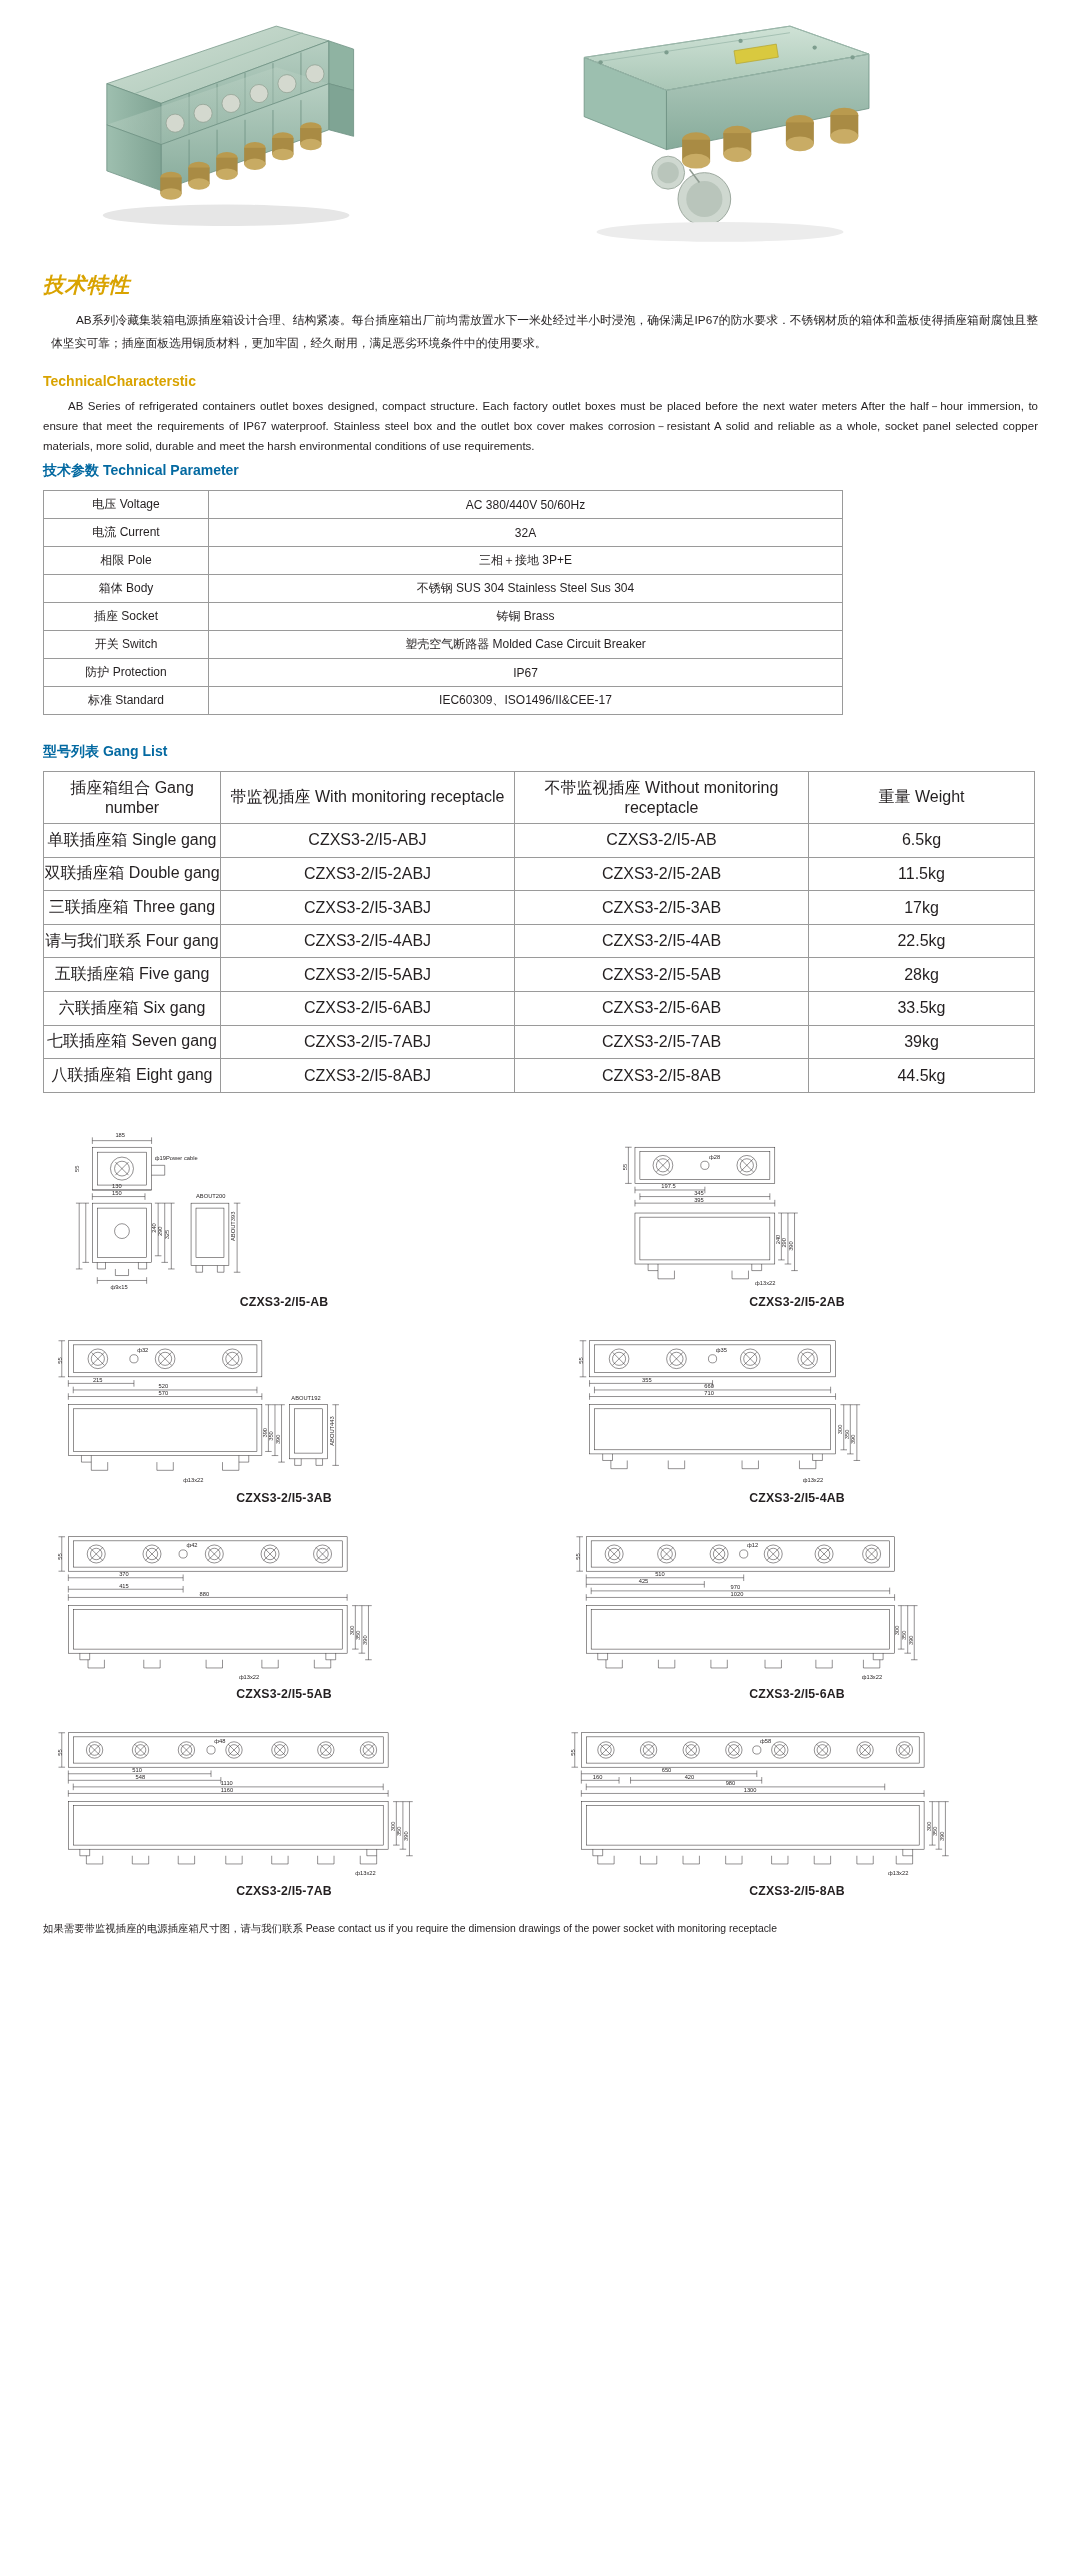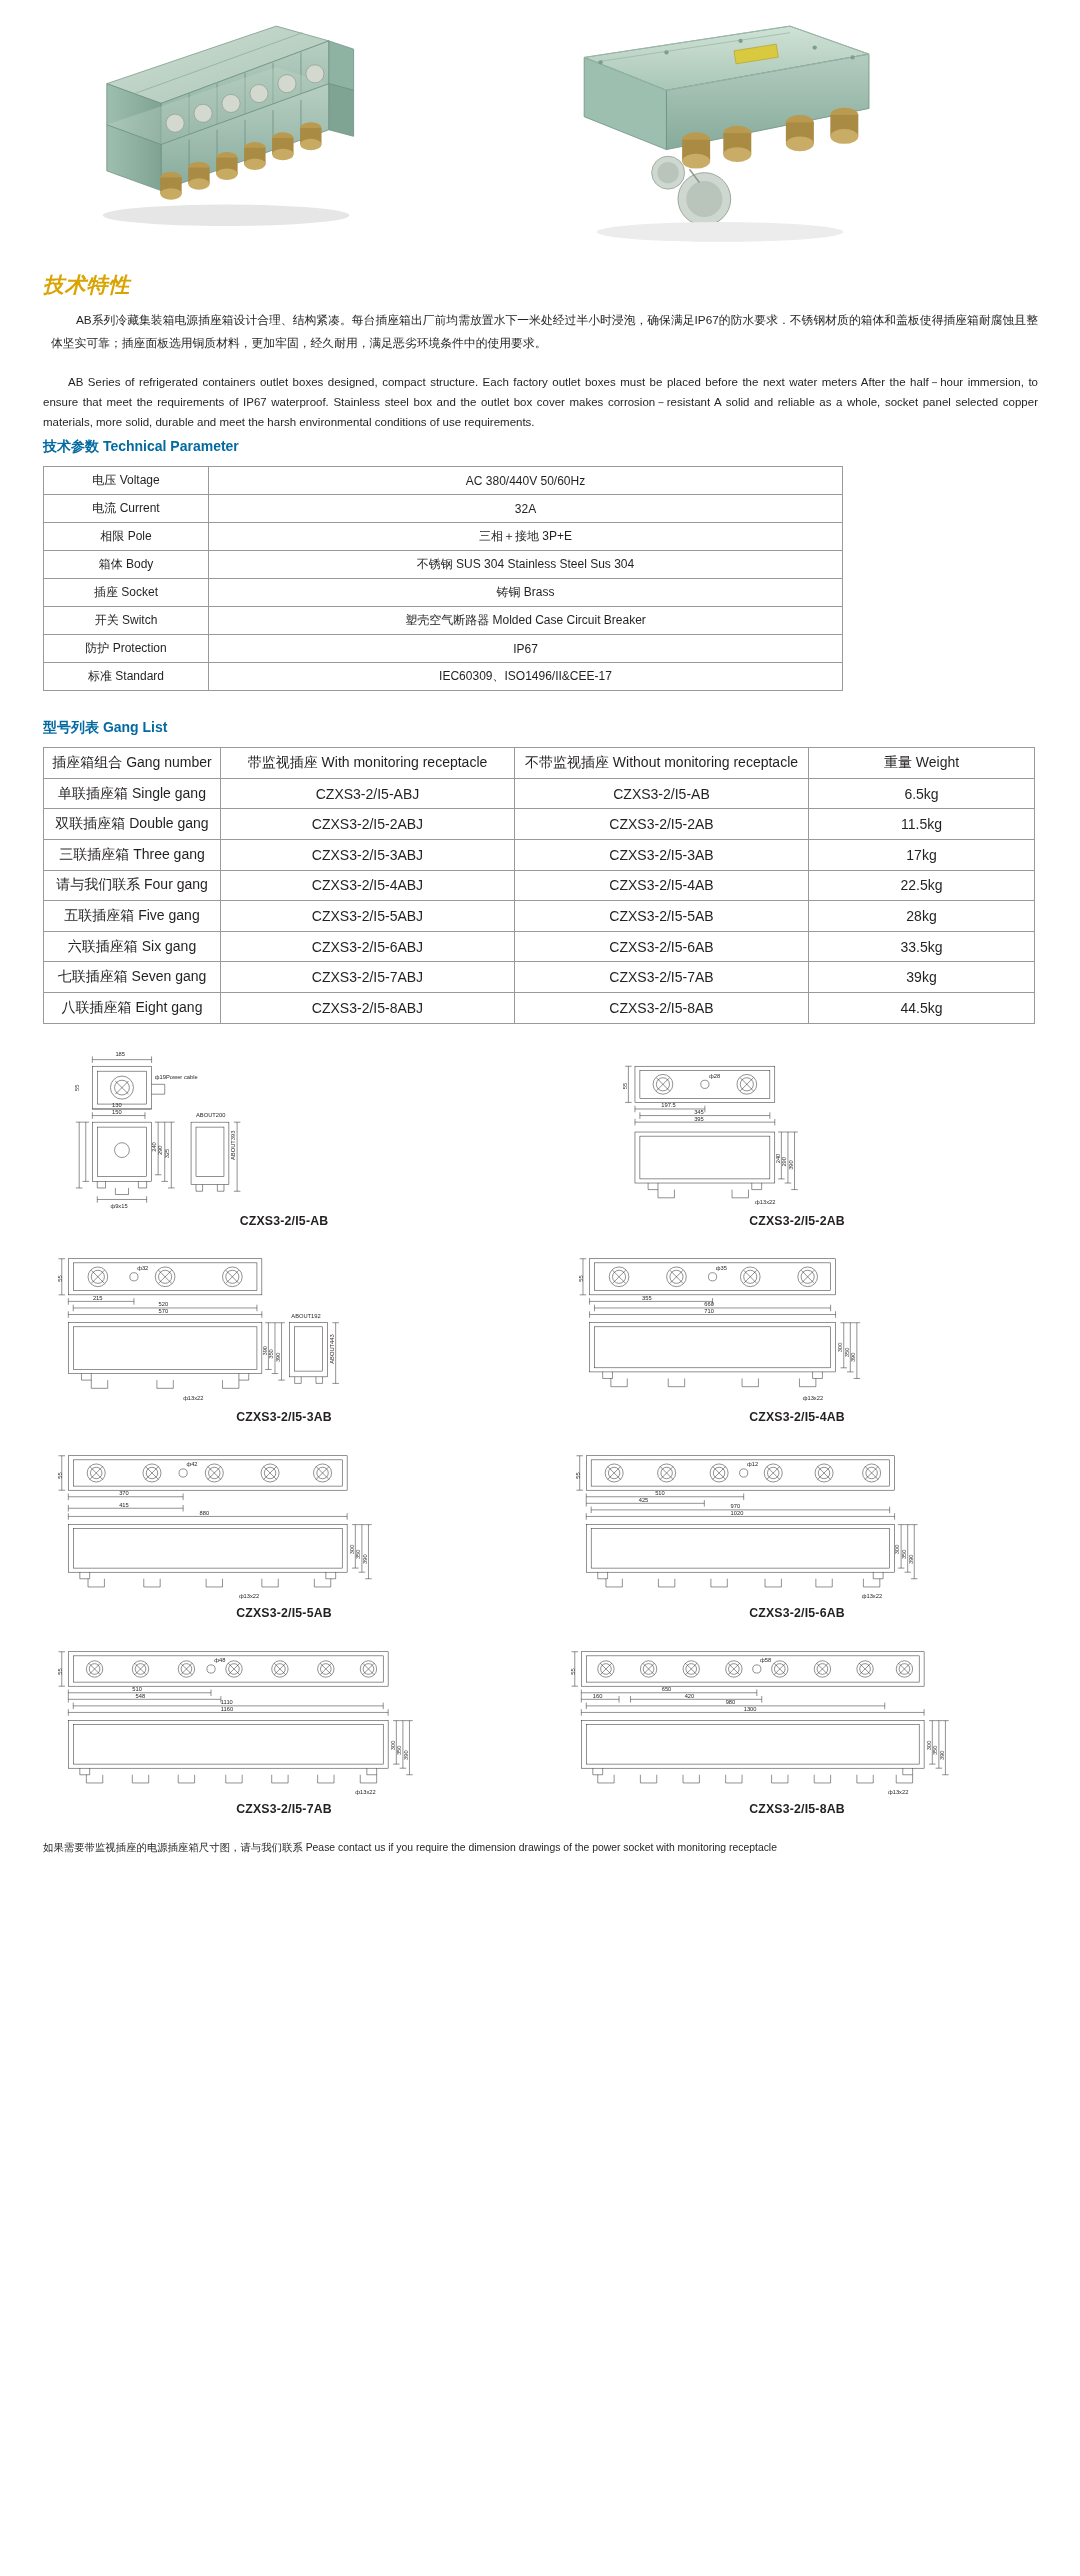--- a/index.html
+++ b/index.html
@@ -39,21 +39,21 @@
   table.spec{
     border-collapse:collapse;width:800px;margin:0 0 28px 0;font-size:12px;
   }
   table.spec td{
     border:0.8px solid #9a9a9a;padding:5px 0;height:15.6px;
   }
   table.spec td.lbl{width:164px;text-align:center;}
   table.spec td.val{text-align:center;}
 
   table.types{
-    border-collapse:collapse;width:992px;margin:0 0 13px 0;font-size:14px;border-radius:16px;
+    border-collapse:collapse;width:992px;margin:0 0 25px 0;font-size:16px;border-radius:16px;
   }
   table.types td,table.types th{
     border:0.8px solid #9a9a9a;padding:5.8px 0;font-weight:normal;text-align:center;height:16.4px;
   }
   table.types td.c1{width:176px;}
   table.types td.c2{width:293px;}
   table.types td.c3{width:293px;}
   table.types td.c4{width:auto;}
 
   
@@ -233,20 +233,21 @@
         <ellipse cx="215" cy="272" rx="150" ry="12" fill="#ececec"></ellipse>
       </svg>
     </div>
   </div>
 
   <div class="content">
 
     <h2 class="cn-title">技术特性</h2>
     <p class="body-cn">AB系列冷藏集装箱电源插座箱设计合理、结构紧凑。每台插座箱出厂前均需放置水下一米处经过半小时浸泡，确保满足IP67的防水要求．不锈钢材质的箱体和盖板使得插座箱耐腐蚀且整体坚实可靠；插座面板选用铜质材料，更加牢固，经久耐用，满足恶劣环境条件中的使用要求。</p>
 
+    <h2 class="en-title">TechnicalCharacterstic</h2>
     <p class="body-en">AB Series of refrigerated containers outlet boxes designed, compact structure. Each factory outlet boxes must be placed before the next water meters After the half－hour immersion, to ensure that meet the requirements of IP67 waterproof. Stainless steel box and the outlet box cover makes corrosion－resistant A solid and reliable as a whole, socket panel selected copper materials, more solid, durable and meet the harsh environmental conditions of use requirements.</p>
 
     <h3 class="sec-title">技术参数 Technical Parameter</h3>
 
     <table class="spec">
       <tbody>
         <tr>
           <td class="lbl">电压  Voltage</td>
           <td class="val">AC 380/440V 50/60Hz</td>
         </tr>

